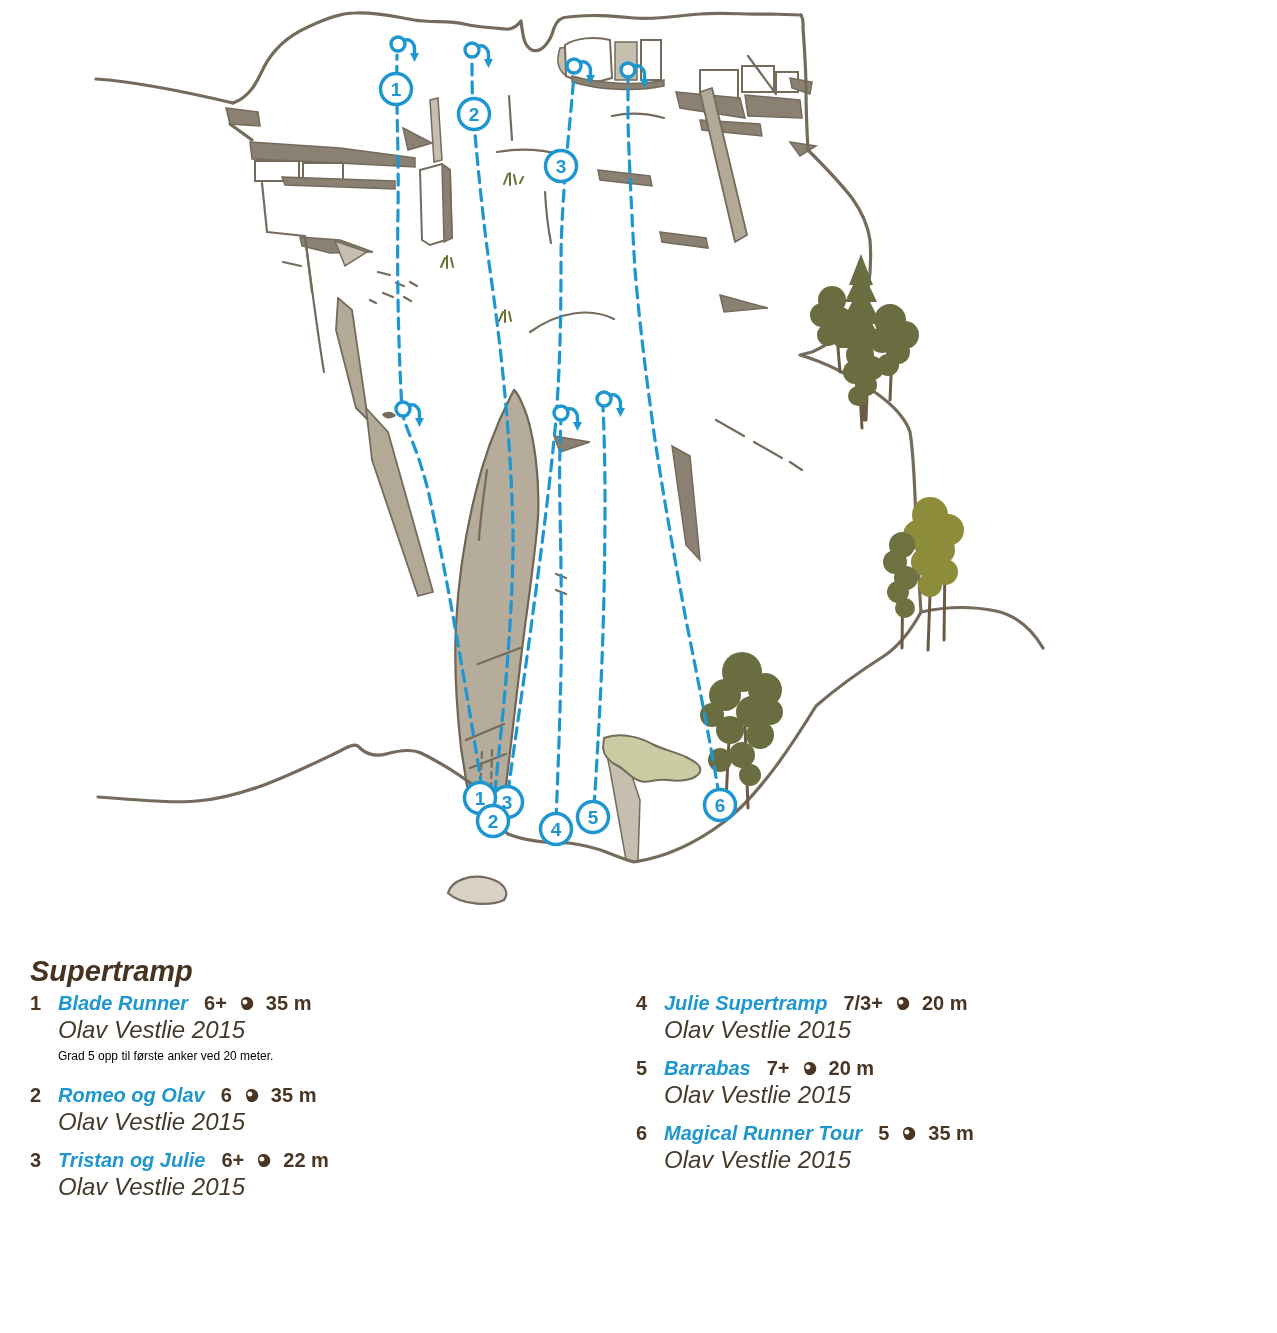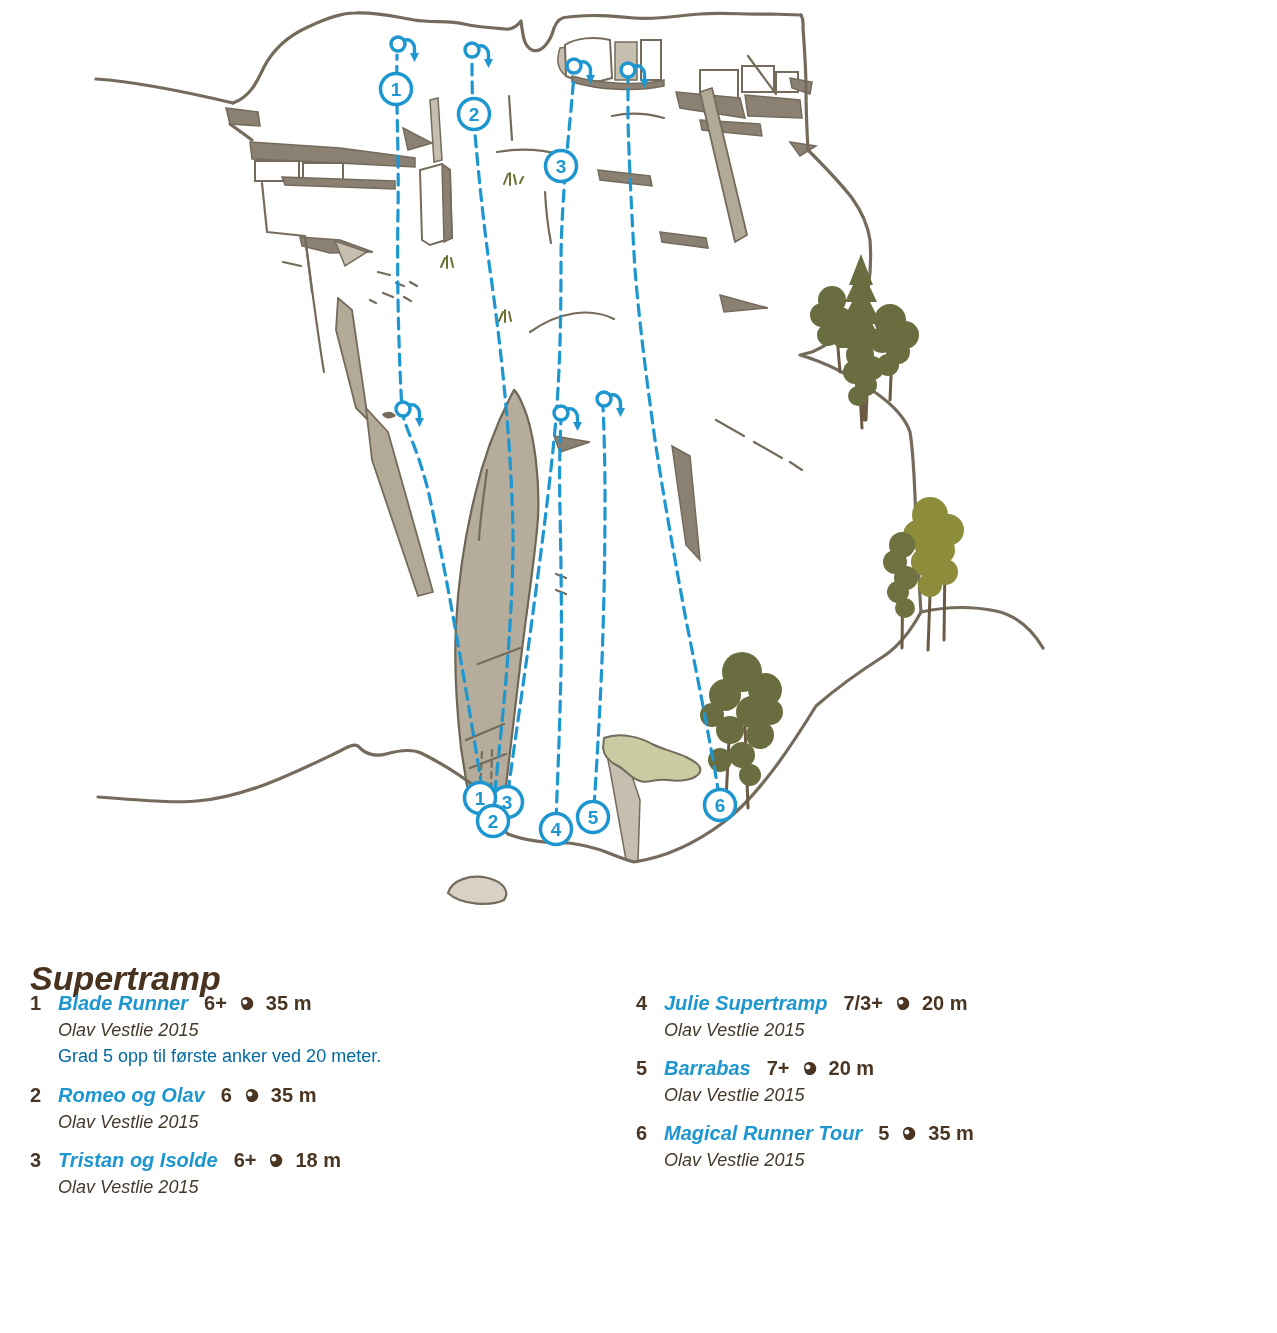--- a/index.html
+++ b/index.html
@@ -19,33 +19,33 @@
   #marker-layer text{fill:#1E96CF;font:700 19px "Liberation Sans",sans-serif;text-anchor:middle;}
   #marker-layer use{color:#1E96CF;}
   .anchor-stroke{stroke:#1E96CF;stroke-width:3.4;fill:none;stroke-linecap:round;}
   .grass{stroke:#6B7030;stroke-width:2;fill:none;stroke-linecap:round;}
   .trunk{stroke:#6B5A44;stroke-width:3;fill:none;stroke-linecap:round;}
   .tree-dark{fill:#6A6D3F;stroke:none;}
   .tree-mid{fill:#6F7240;stroke:none;}
   .tree-light{fill:#8C8C3A;stroke:none;}
 
   
-  #heading{position:absolute;top:936px;left:30px;font-size:34px;font-weight:700;font-style:italic;color:#47331F;}
+  #heading{position:absolute;top:936px;left:30px;font-size:29px;font-weight:700;font-style:italic;color:#47331F;}
   .route-col{position:absolute;top:990px;width:580px;}
   #route-col-0{left:30px;}
   #route-col-1{left:636px;}
   .route-row{margin-bottom:12px;}
   .route-head{display:flex;align-items:baseline;font-size:20px;font-weight:700;color:#4A3522;line-height:27px;white-space:nowrap;}
   .route-head .num{width:28px;flex:none;}
   .route-head .name{color:#1E96CF;margin-right:16px;font-style:italic;}
   .route-head .grade{margin-right:11px;}
   .route-head .bolt{margin-right:11px;align-self:center;flex:none;}
   .route-head .len{}
-  .credit{font-style:italic;font-size:18px;color:#44392B;padding-left:28px;line-height:26px;}
-  .note{font-size:18px;color:#0369a1;padding-left:28px;line-height:27px;}
+  .credit{font-style:italic;font-size:24px;color:#44392B;padding-left:28px;line-height:26px;}
+  .note{font-size:12px;color:#000000;padding-left:28px;line-height:27px;}
 </style>
 </head>
 <body>
 
 <div id="stage">
 
   <svg id="topo" width="1277" height="920" viewBox="0 0 1277 920" xmlns="http://www.w3.org/2000/svg">
     <defs>
       <g id="anchor-sym">
         <path class="anchor-stroke" d="M5.5,-3.5 C12,-6 17,-1 16.5,6 L16.5,10"></path>
@@ -258,26 +258,26 @@
           <path fill-rule="evenodd" fill="#4A3522" d="M3.1,8.6 C2.4,4.4 5.5,1.6 9.1,2.1 C13,2.6 15.8,5.7 15.2,9.5 C14.6,13.6 10.3,16 6.6,14.7 C4.2,13.8 3.5,11.4 3.1,8.6 Z M6.9,4.5 C5.5,4.5 4.4,5.6 4.4,7 C4.4,8.4 5.5,9.5 6.9,9.5 C8.3,9.5 9.4,8.4 9.4,7 C9.4,5.6 8.3,4.5 6.9,4.5 Z"></path>
         </svg>
         <span class="len">35 m</span>
       </div>
       <div class="credit">Olav Vestlie 2015</div>
 
     </div>
       <div class="route-row">
       <div class="route-head">
         <span class="num">3</span>
-        <span class="name">Tristan og Isolde</span>
+        <span class="name">Tristan og Julie</span>
         <span class="grade">6+</span>
         <svg class="bolt" width="17" height="17" viewBox="0 0 17 17">
           <path fill-rule="evenodd" fill="#4A3522" d="M3.1,8.6 C2.4,4.4 5.5,1.6 9.1,2.1 C13,2.6 15.8,5.7 15.2,9.5 C14.6,13.6 10.3,16 6.6,14.7 C4.2,13.8 3.5,11.4 3.1,8.6 Z M6.9,4.5 C5.5,4.5 4.4,5.6 4.4,7 C4.4,8.4 5.5,9.5 6.9,9.5 C8.3,9.5 9.4,8.4 9.4,7 C9.4,5.6 8.3,4.5 6.9,4.5 Z"></path>
         </svg>
-        <span class="len">18 m</span>
+        <span class="len">22 m</span>
       </div>
       <div class="credit">Olav Vestlie 2015</div>
 
     </div>
     </div>
   <div class="route-col" id="route-col-1">
       <div class="route-row">
       <div class="route-head">
         <span class="num">4</span>
         <span class="name">Julie Supertramp</span>

